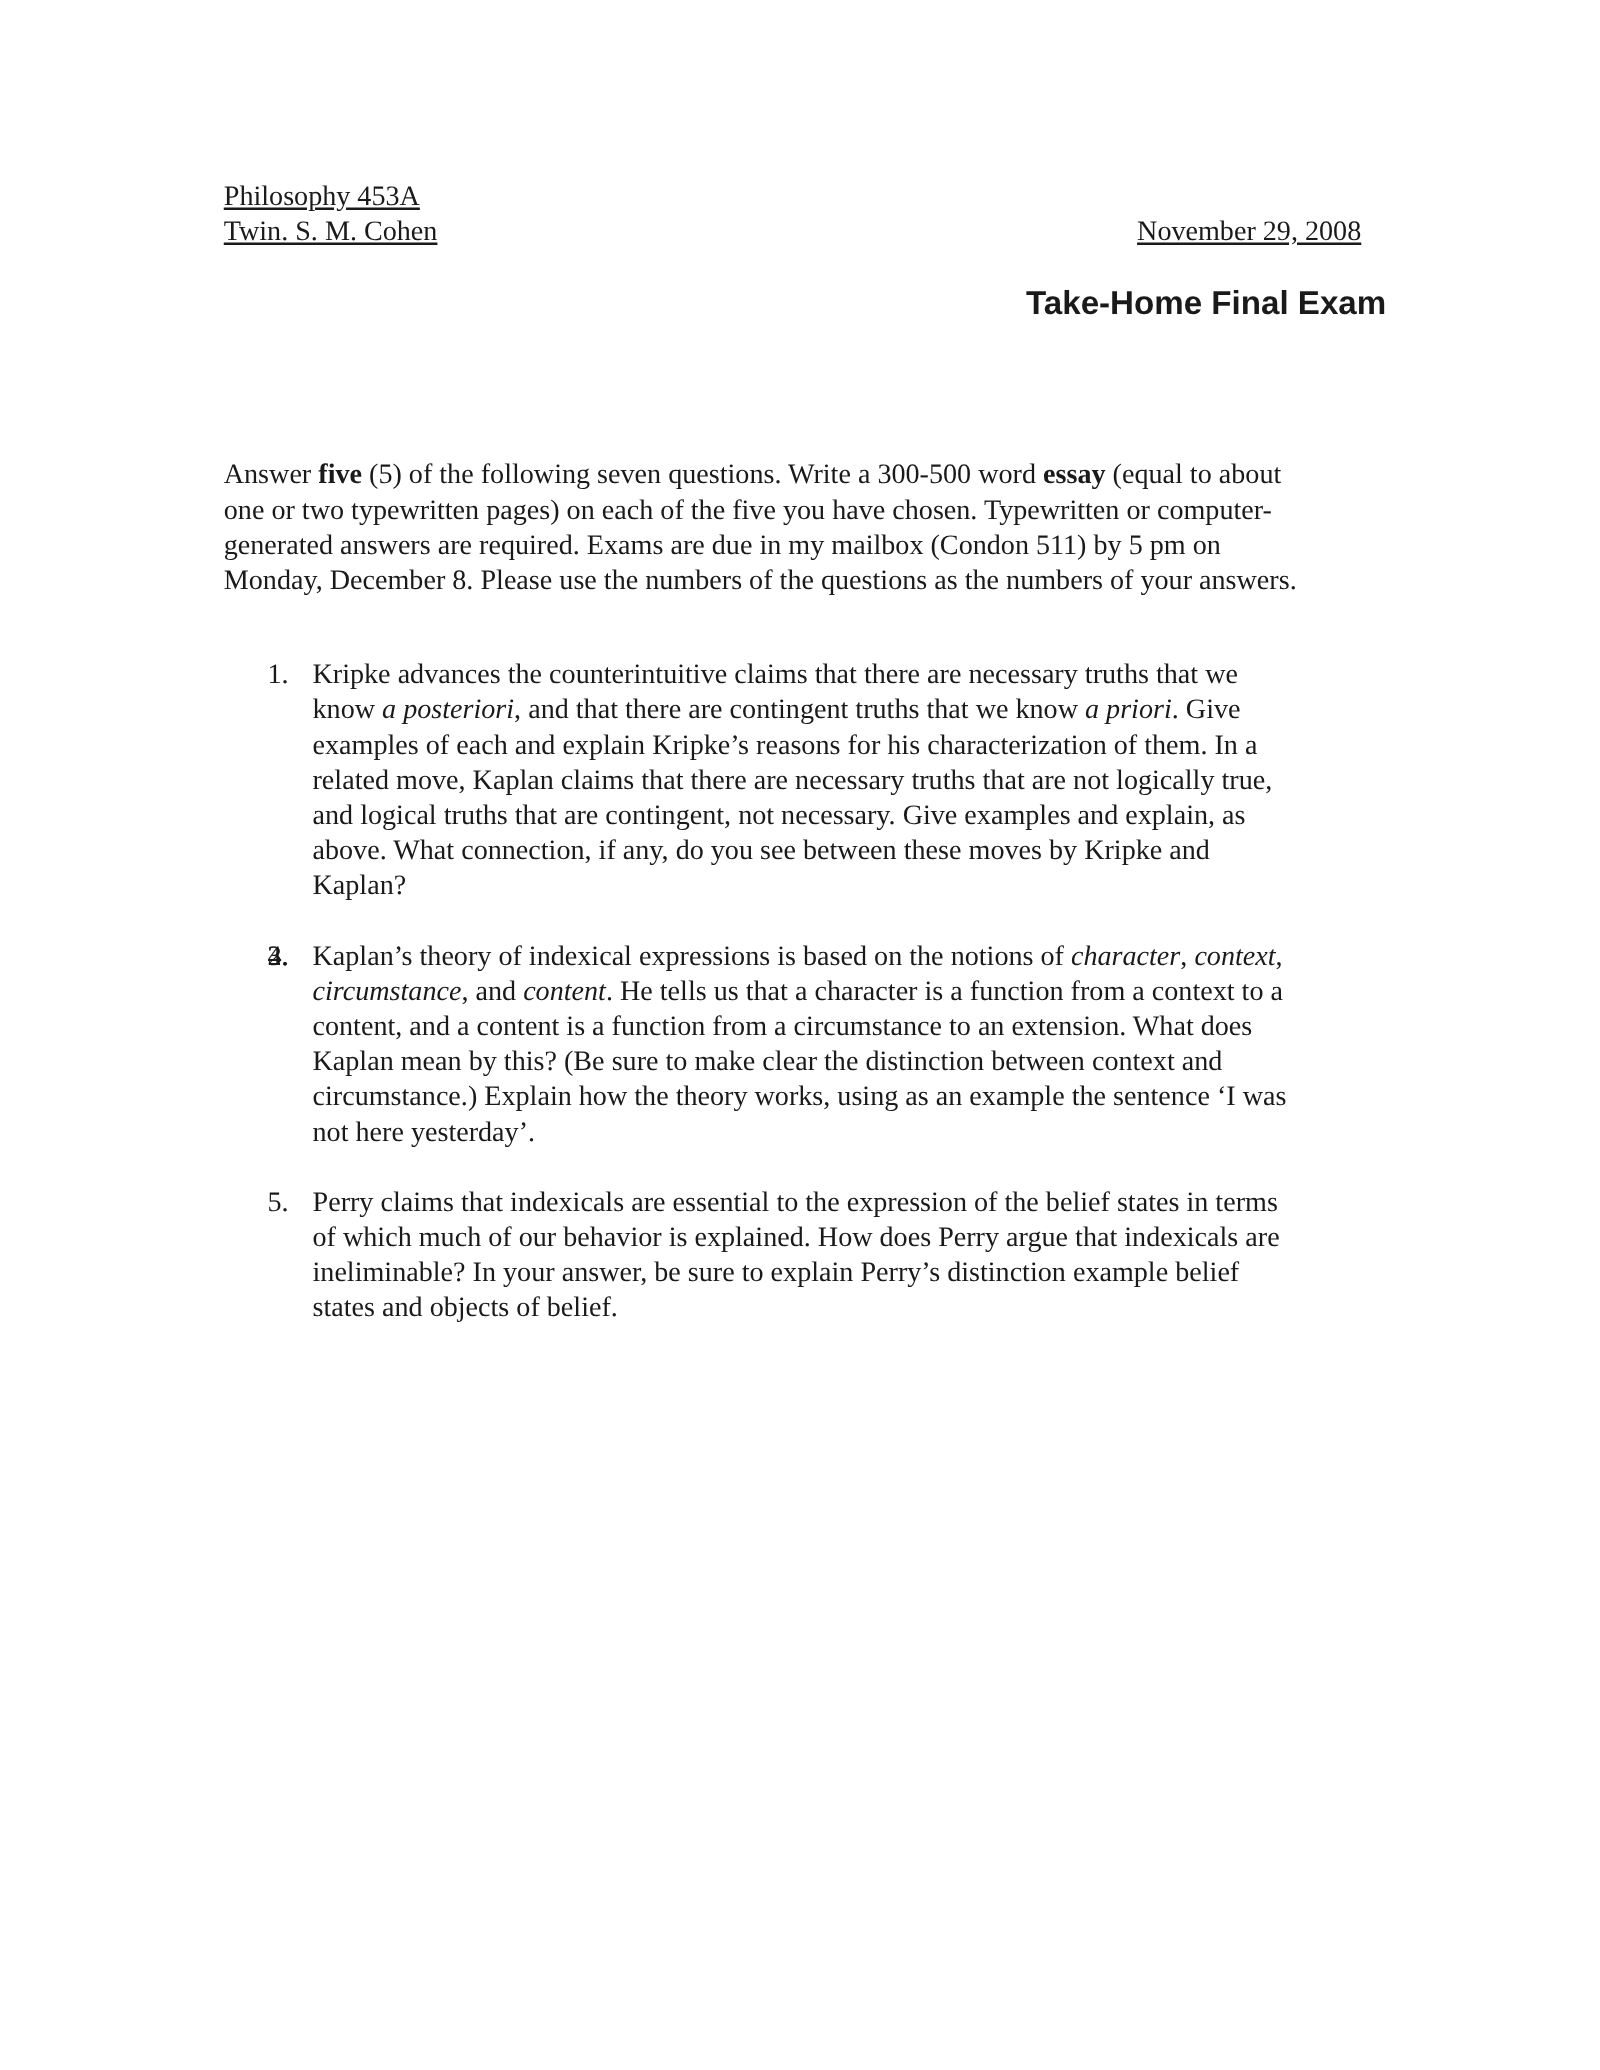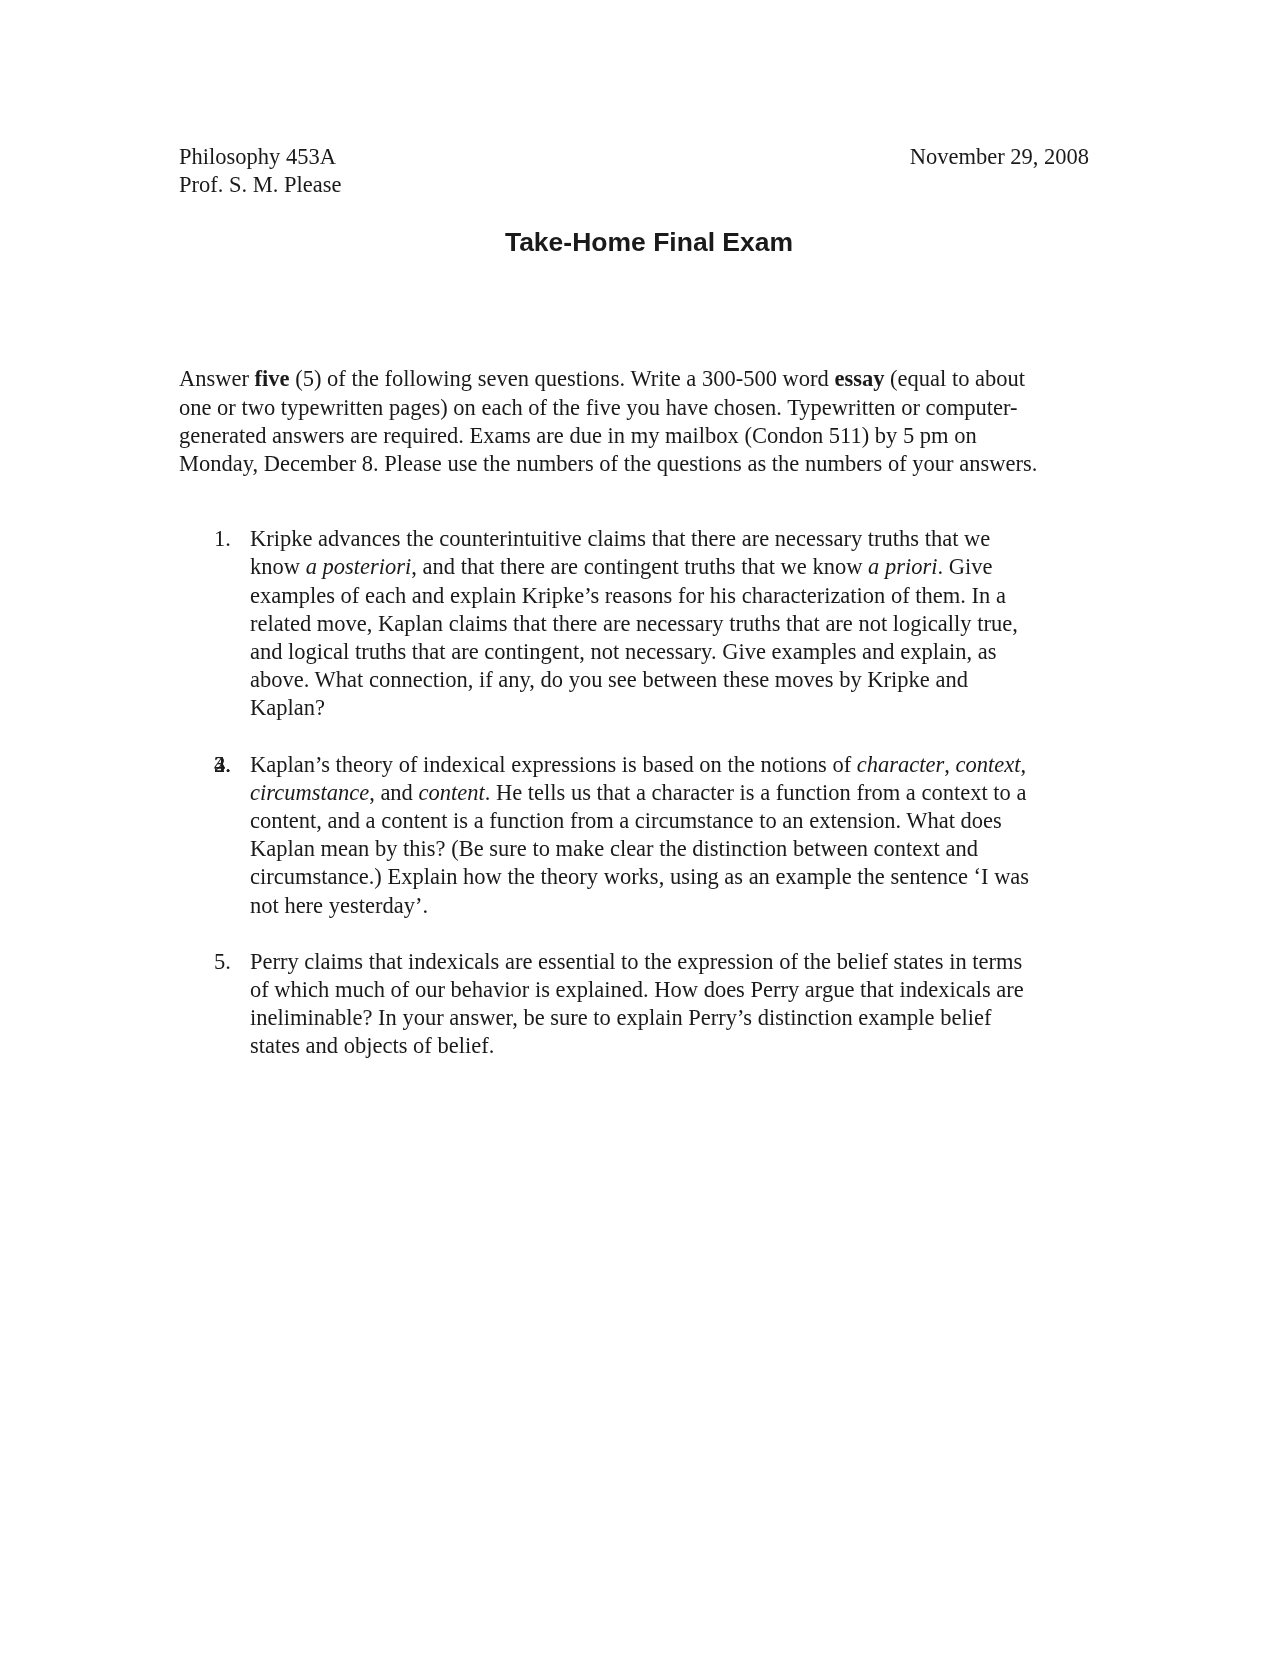--- a/index.html
+++ b/index.html
@@ -19,26 +19,27 @@
     }
     .page {
       position: absolute;
       left: 179px;
       top: 143px;
       width: 910px;
     }
     .header-row {
       display: flex;
       justify-content: space-between;
-      align-items: flex-start;
+      align-items: flex-end;
+      text-decoration: underline;
     }
     .header-left div { white-space: nowrap; }
     .date { white-space: nowrap; margin-left: 33px; }
     .title {
-      text-align: center;
+      text-align: right;
       font-family: "Liberation Sans", "DejaVu Sans", sans-serif;
       font-weight: bold;
       font-size: 26.5px;
       line-height: 32px;
       margin-top: 27px;
       margin-left: 0;
       width: 920px;
       transform: translateX(10px);
     }
     .intro {
@@ -64,21 +65,21 @@
     }
     i { }
   </style>
 </head>
 <body>
 
 <div class="page">
   <div class="header-row">
     <div class="header-left">
       <div>Philosophy 453A</div>
-      <div>Prof. S. M. Please</div>
+      <div>Twin. S. M. Cohen</div>
     </div>
     <div class="date">November 29, 2008</div>
   </div>
 
   <div class="title">Take-Home Final Exam</div>
 
   <p class="intro"><span>Answer </span><b>five</b><span> (5) of the following seven questions. Write a 300-500 word </span><b>essay</b><span> (equal to about one or two typewritten pages) on each of the five you have chosen. Typewritten or computer-generated answers are required. Exams are due in my mailbox (Condon 511) by 5 pm on Monday, December 8. Please use the numbers of the questions as the numbers of your answers.</span></p>
 
   <ol class="questions">
     <li>

